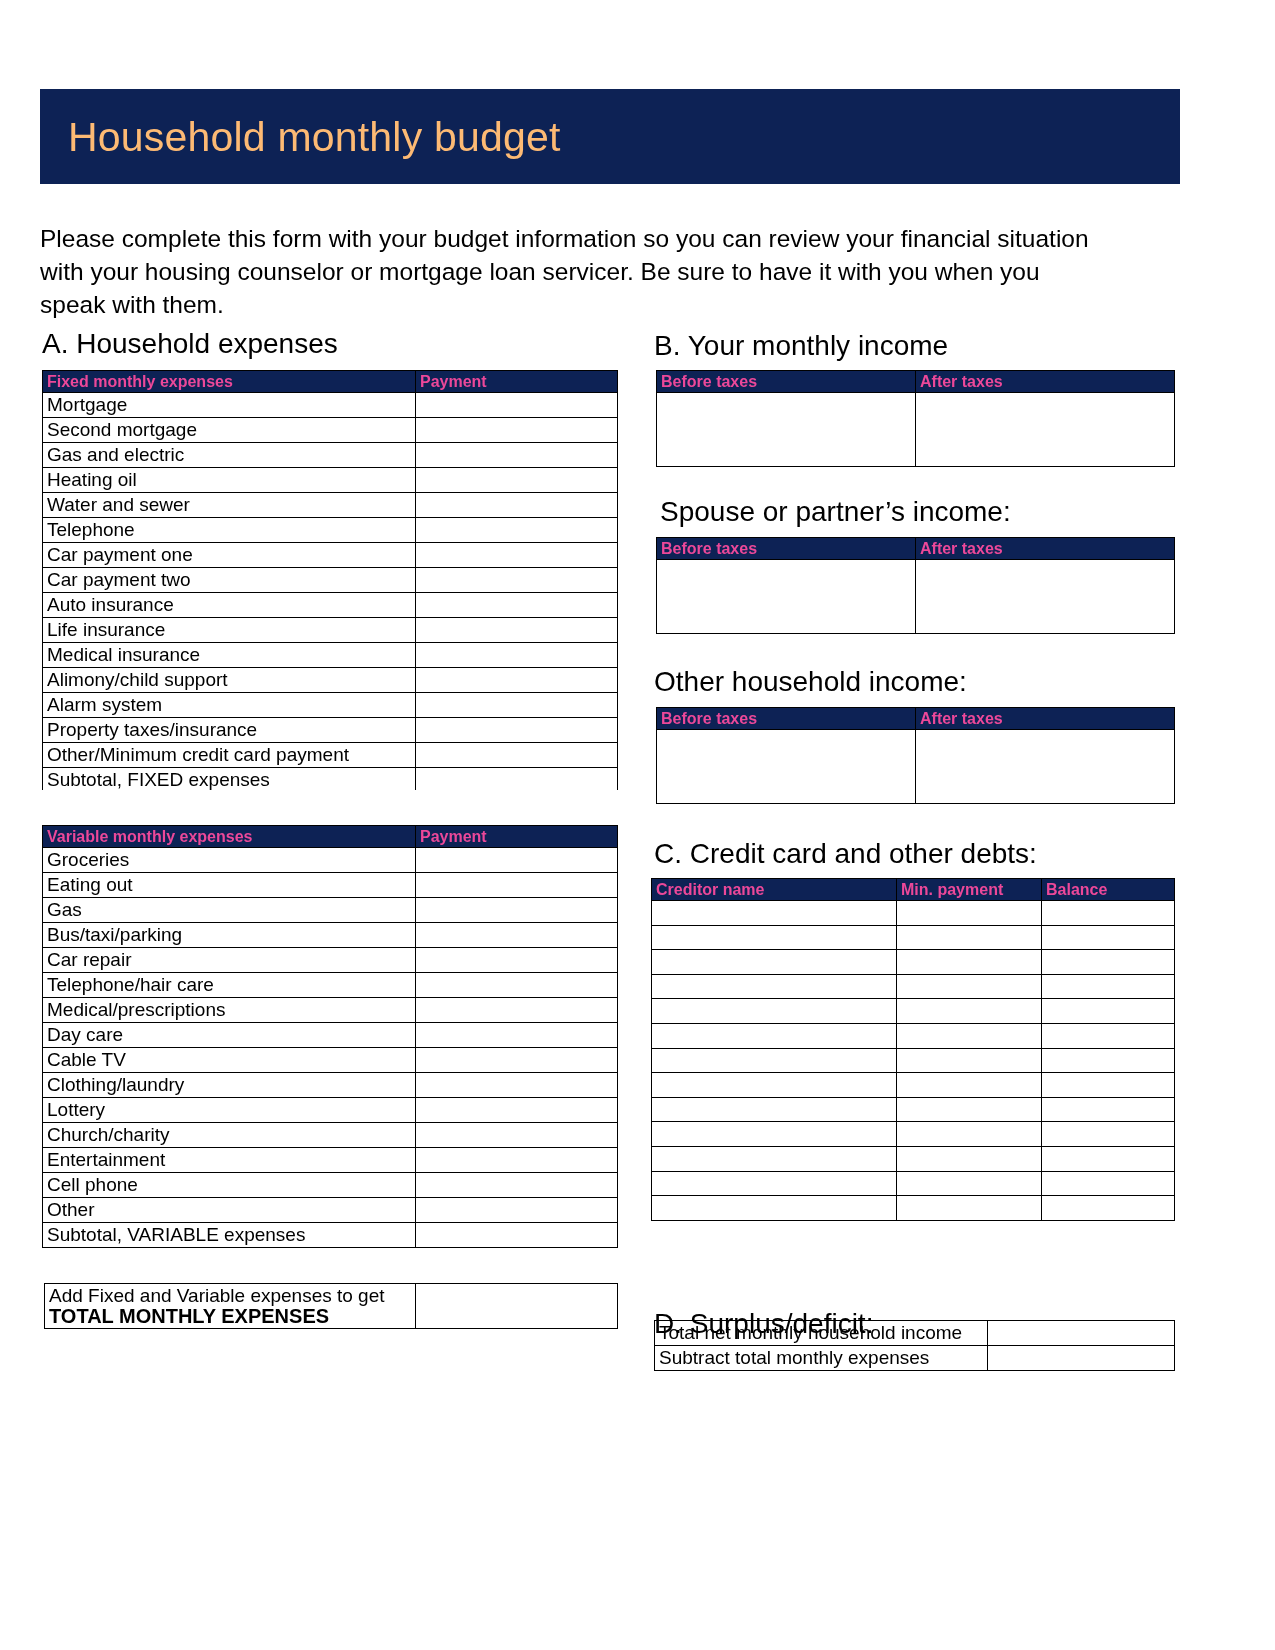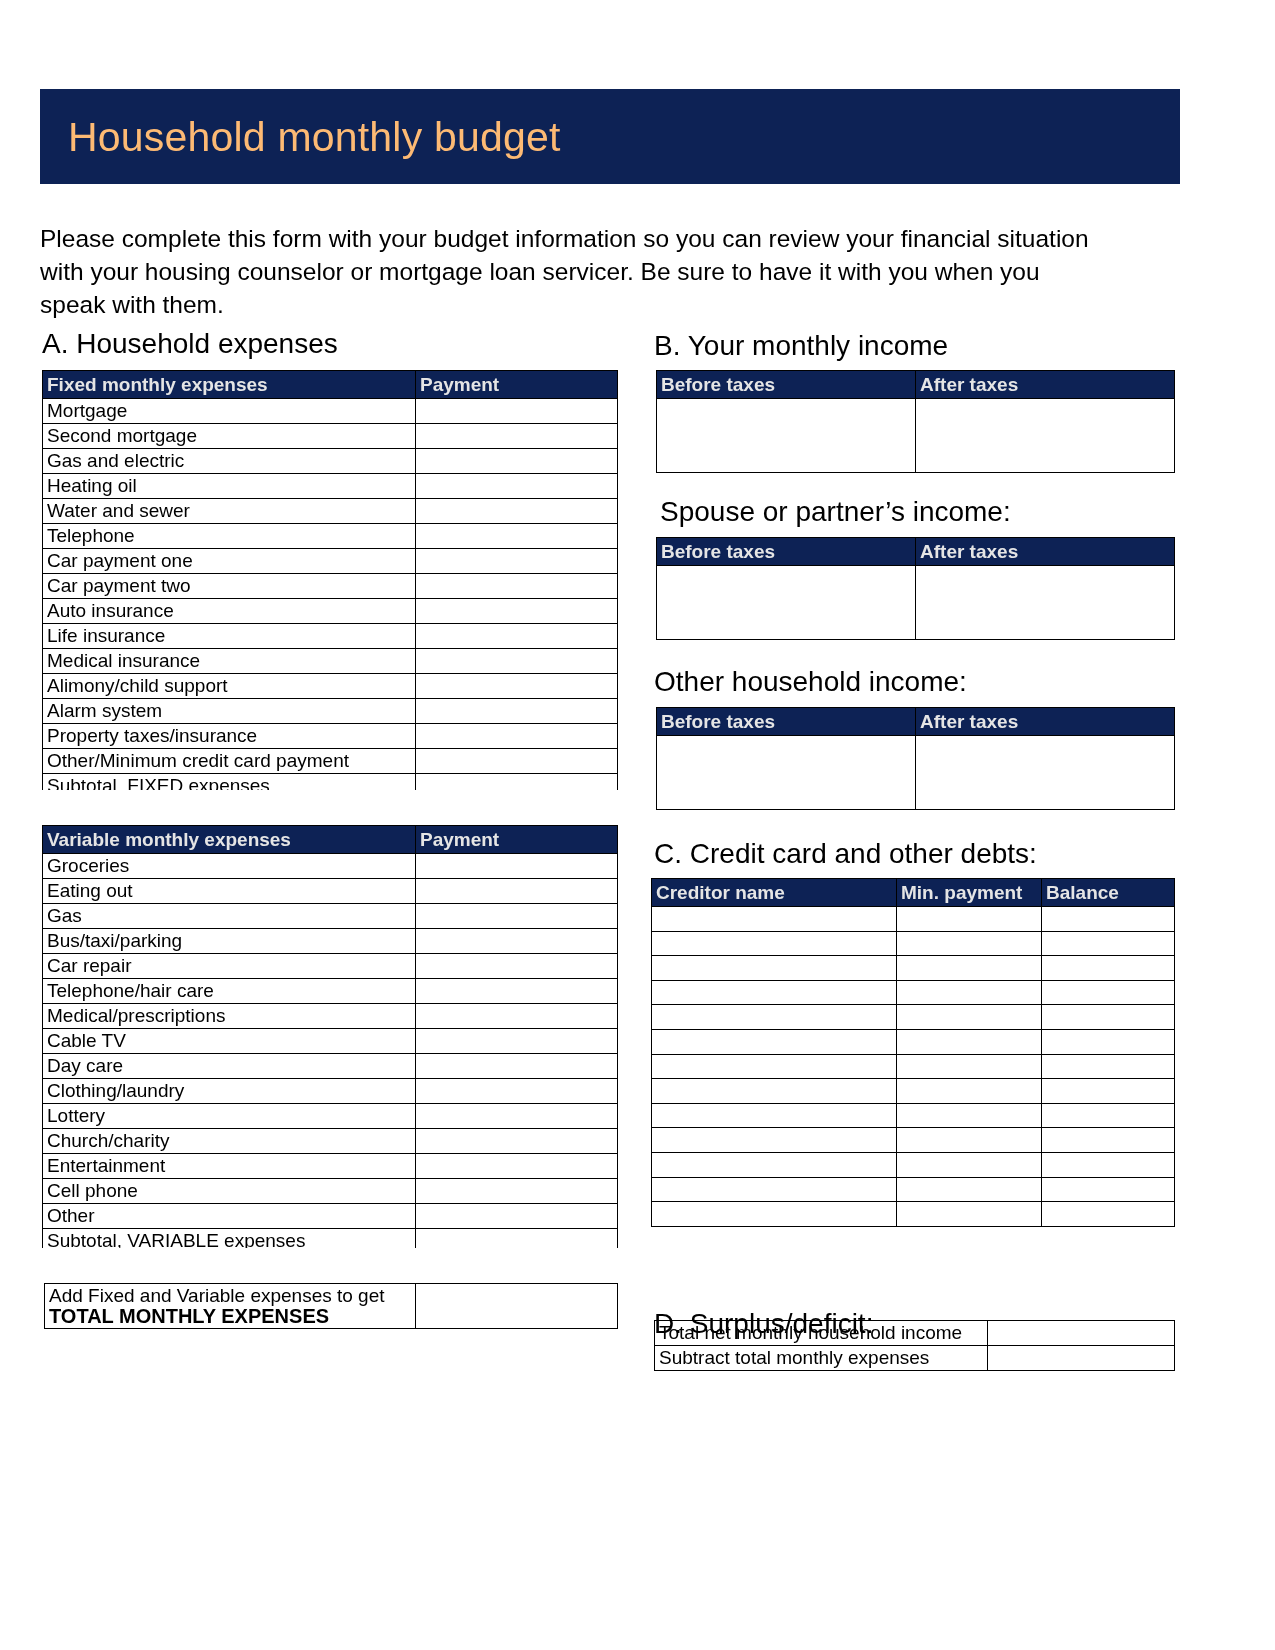--- a/index.html
+++ b/index.html
@@ -47,24 +47,24 @@
     padding:1px 4px;
     height:24.5px;
     vertical-align:middle;
     text-align:left;
     font-weight:400;
     overflow:hidden;
     white-space:nowrap;
   }
   table.grid thead th {
     background:#0d2255;
-    color:#e5e5e5;
+    color:#ec4899;
     font-weight:bold;
-    font-size:19px;
-    height:28px;
+    font-size:16px;
+    height:22px;
     border-color:#000;
   }
   td.amt { background:#fff; }
   td.bold, th.bold { font-weight:bold; }
 
   
   #secA-head { left:42px; top:328px; }
   #secB-head { left:654px; top:330px; }
   #spouse-head { left:660px; top:496px; }
   #other-inc-head { left:654px; top:666px; }
@@ -237,25 +237,25 @@
           </tr>
           <tr>
             <td>Telephone/hair care</td>
             <td class="amt"></td>
           </tr>
           <tr>
             <td>Medical/prescriptions</td>
             <td class="amt"></td>
           </tr>
           <tr>
+            <td>Day care</td>
+            <td class="amt"></td>
+          </tr>
+          <tr>
             <td>Cable TV</td>
-            <td class="amt"></td>
-          </tr>
-          <tr>
-            <td>Day care</td>
             <td class="amt"></td>
           </tr>
           <tr>
             <td>Clothing/laundry</td>
             <td class="amt"></td>
           </tr>
           <tr>
             <td>Lottery</td>
             <td class="amt"></td>
           </tr>

